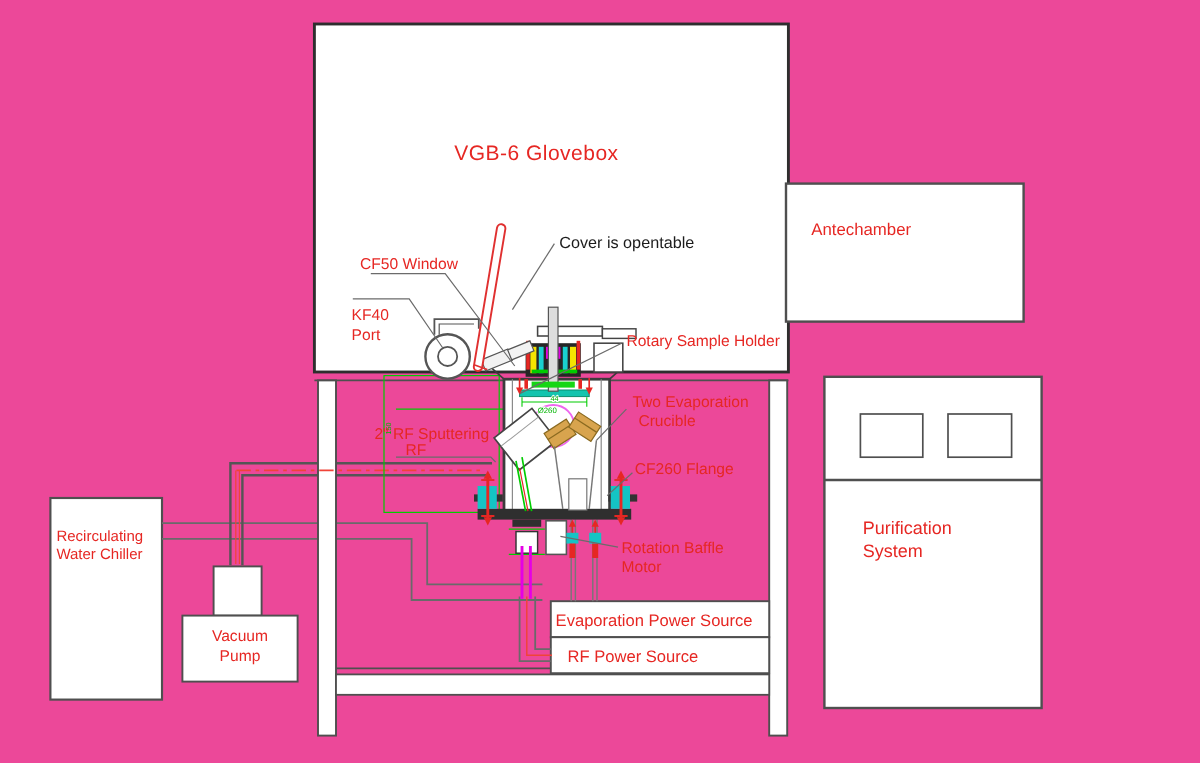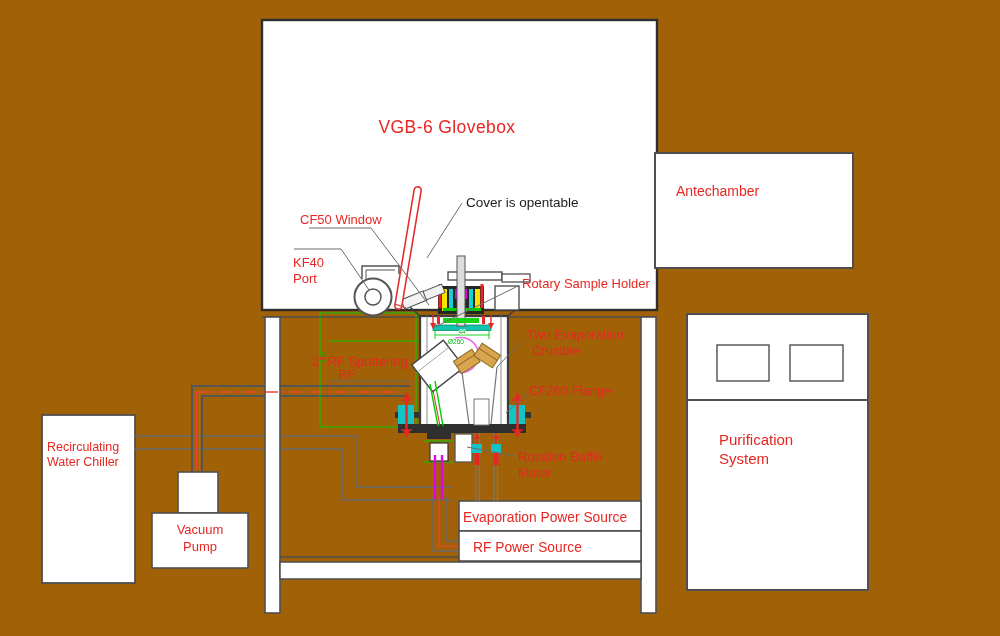--- a/index.html
+++ b/index.html
@@ -1,16 +1,16 @@
 <!DOCTYPE html>
 <html><head>
 <meta charset="utf-8">
 <style>
   html,body{margin:0;padding:0;background:#ffffff;}
-  .stage{position:relative;width:1000px;height:636px;background:#a16207;overflow:hidden;
+  .stage{position:relative;width:1000px;height:636px;background:#ec4899;overflow:hidden;
          font-family:"Liberation Sans", sans-serif;}
   svg{position:absolute;left:0;top:0;}
   text{font-family:"Liberation Sans", sans-serif;}
   .lbl{fill:#e62723;}
   .blk{fill:#1c1c1c;}
   .grn{fill:#00b400;}
   .struct{stroke:#4f4f4f;fill:#ffffff;}
 </style>
 </head>
 <body>

